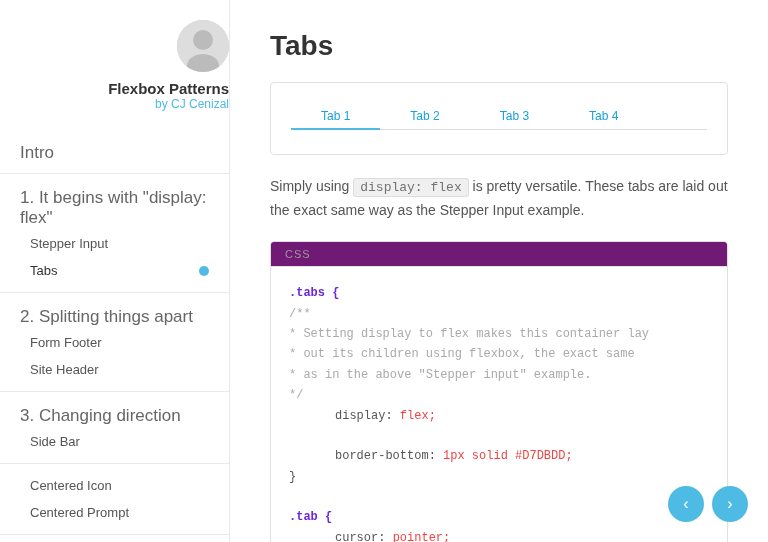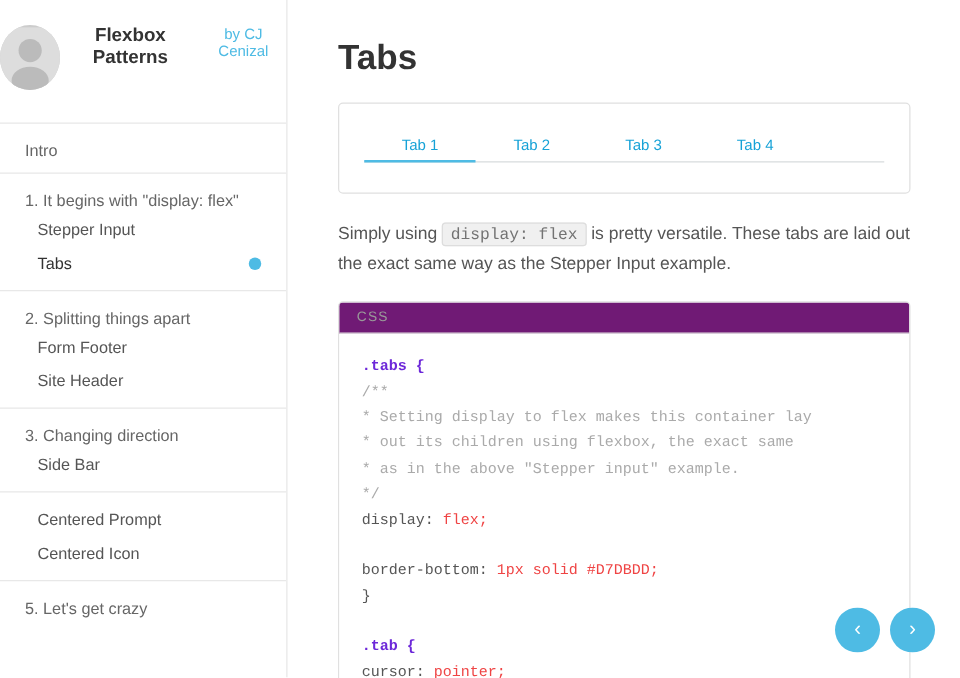--- a/index.html
+++ b/index.html
@@ -13,21 +13,22 @@
       border-right: 1px solid #e8e8e8;
       overflow-y: auto;
       display: flex;
       flex-direction: column;
       align-items: center;
       padding-bottom: 20px;
     }
     .sidebar-logo-area {
       width: 100%;
       display: flex;
-      align-items: flex-start;
+      flex-direction: column;
+      align-items: flex-end;
       padding: 20px 0 10px 0;
     }
     .sidebar-avatar {
       width: 52px; height: 52px;
       border-radius: 50%;
       background: #ccc;
       margin-bottom: 8px;
       overflow: hidden;
       display: flex; align-items: center; justify-content: center;
     }
@@ -44,21 +45,21 @@
       text-align: center;
     }
     .sidebar-divider {
       width: 100%;
       height: 1px;
       background: #e8e8e8;
       margin: 8px 0;
     }
     .sidebar-nav { width: 100%; }
     .sidebar-section-label {
-      font-size: 13px;
+      font-size: 17px;
       color: #666;
       padding: 6px 20px 2px 20px;
     }
     .sidebar-item {
       display: flex;
       align-items: center;
       justify-content: space-between;
       padding: 6px 20px 6px 30px;
       font-size: 13px;
       color: #555;
@@ -149,21 +150,21 @@
     .code-content {
       background: #fff;
       padding: 16px 18px;
       font-family: 'Courier New', monospace;
       font-size: 12px;
       line-height: 1.7;
       color: #555;
       overflow-x: auto;
     }
     .code-content .selector { color: #6d28d9; font-weight: 600; }
-    .code-content .property { color: #555; }
+    .code-content .property { color: #555; margin-left: 46px; }
     .code-content .value-blue { color: #ef4444; }
     .code-content .comment { color: #aaa; }
     .code-content .punctuation { color: #555; }
 
     
     .nav-buttons {
       position: fixed;
       bottom: 20px;
       right: 20px;
       display: flex;
@@ -218,22 +219,22 @@
 
     <div class="sidebar-section-label">2. Splitting things apart</div>
     <div class="sidebar-item">Form Footer</div>
     <div class="sidebar-item">Site Header</div>
     <div class="sidebar-divider"></div>
 
     <div class="sidebar-section-label">3. Changing direction</div>
     <div class="sidebar-item">Side Bar</div>
     <div class="sidebar-divider"></div>
 
+    <div class="sidebar-item">Centered Icon</div>
     <div class="sidebar-item">Centered Prompt</div>
-    <div class="sidebar-item">Centered Icon</div>
     <div class="sidebar-divider"></div>
 
     <div class="sidebar-section-label">5. Let's get crazy</div>
 
   </nav>
 </aside>
 
 <main id="main">
   <h1 class="page-title">Tabs</h1>
 

